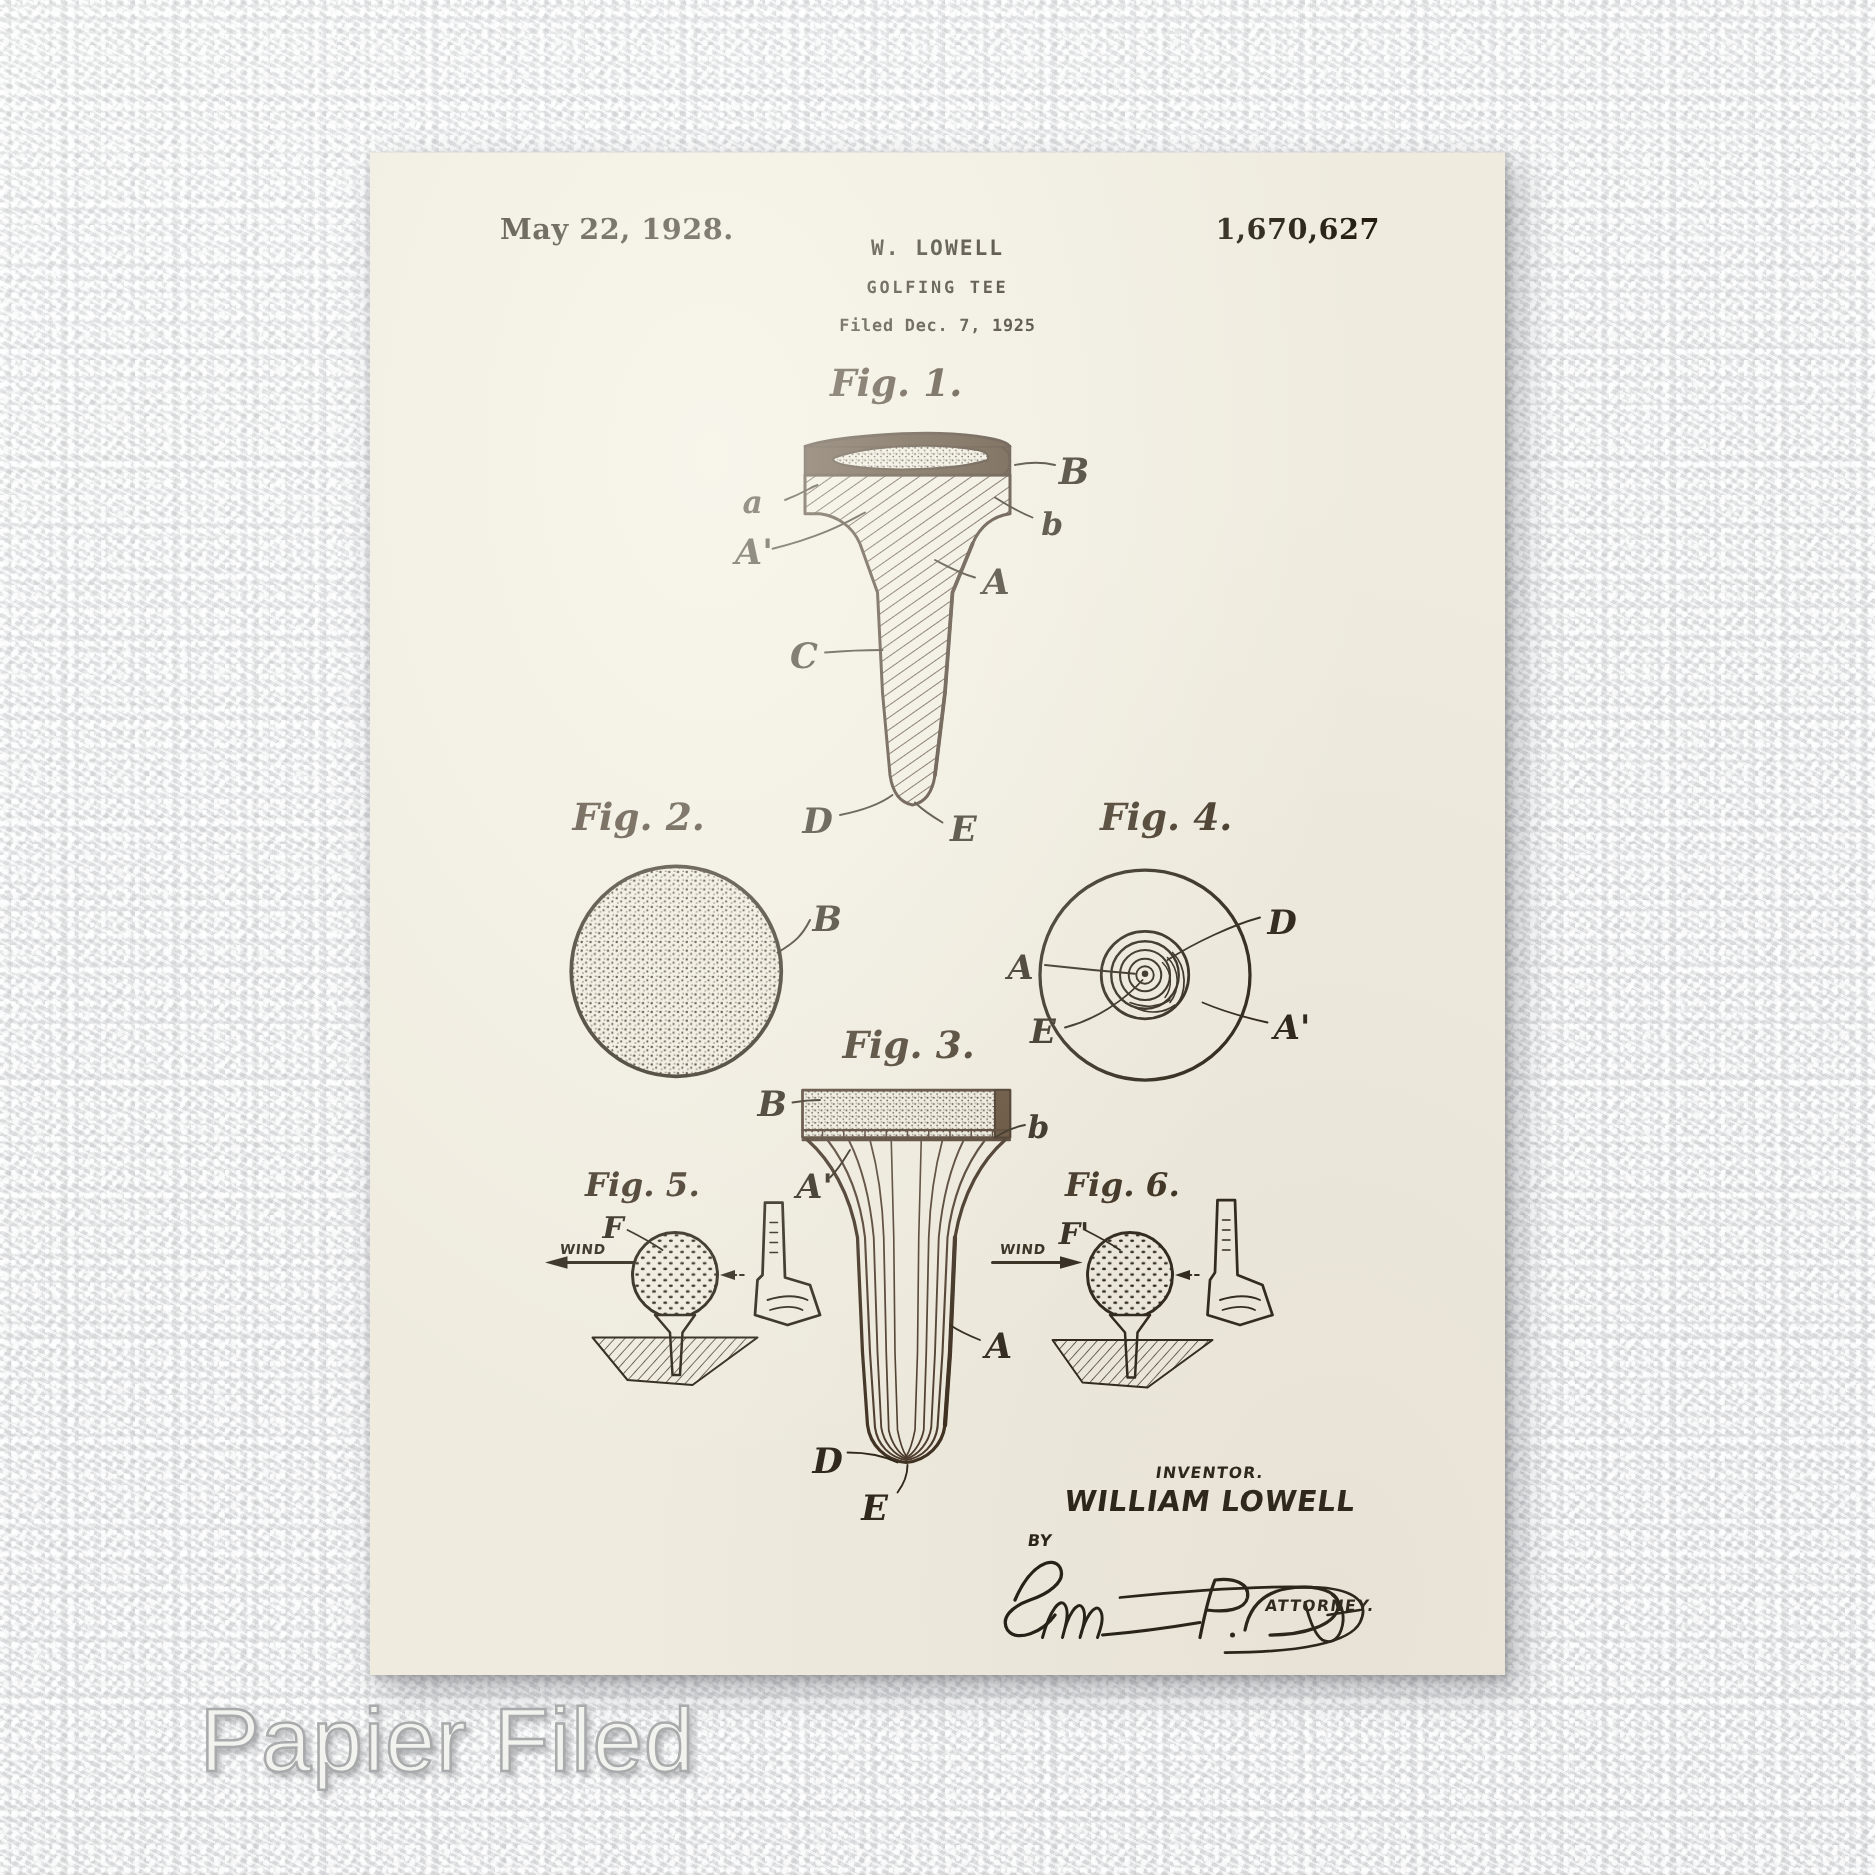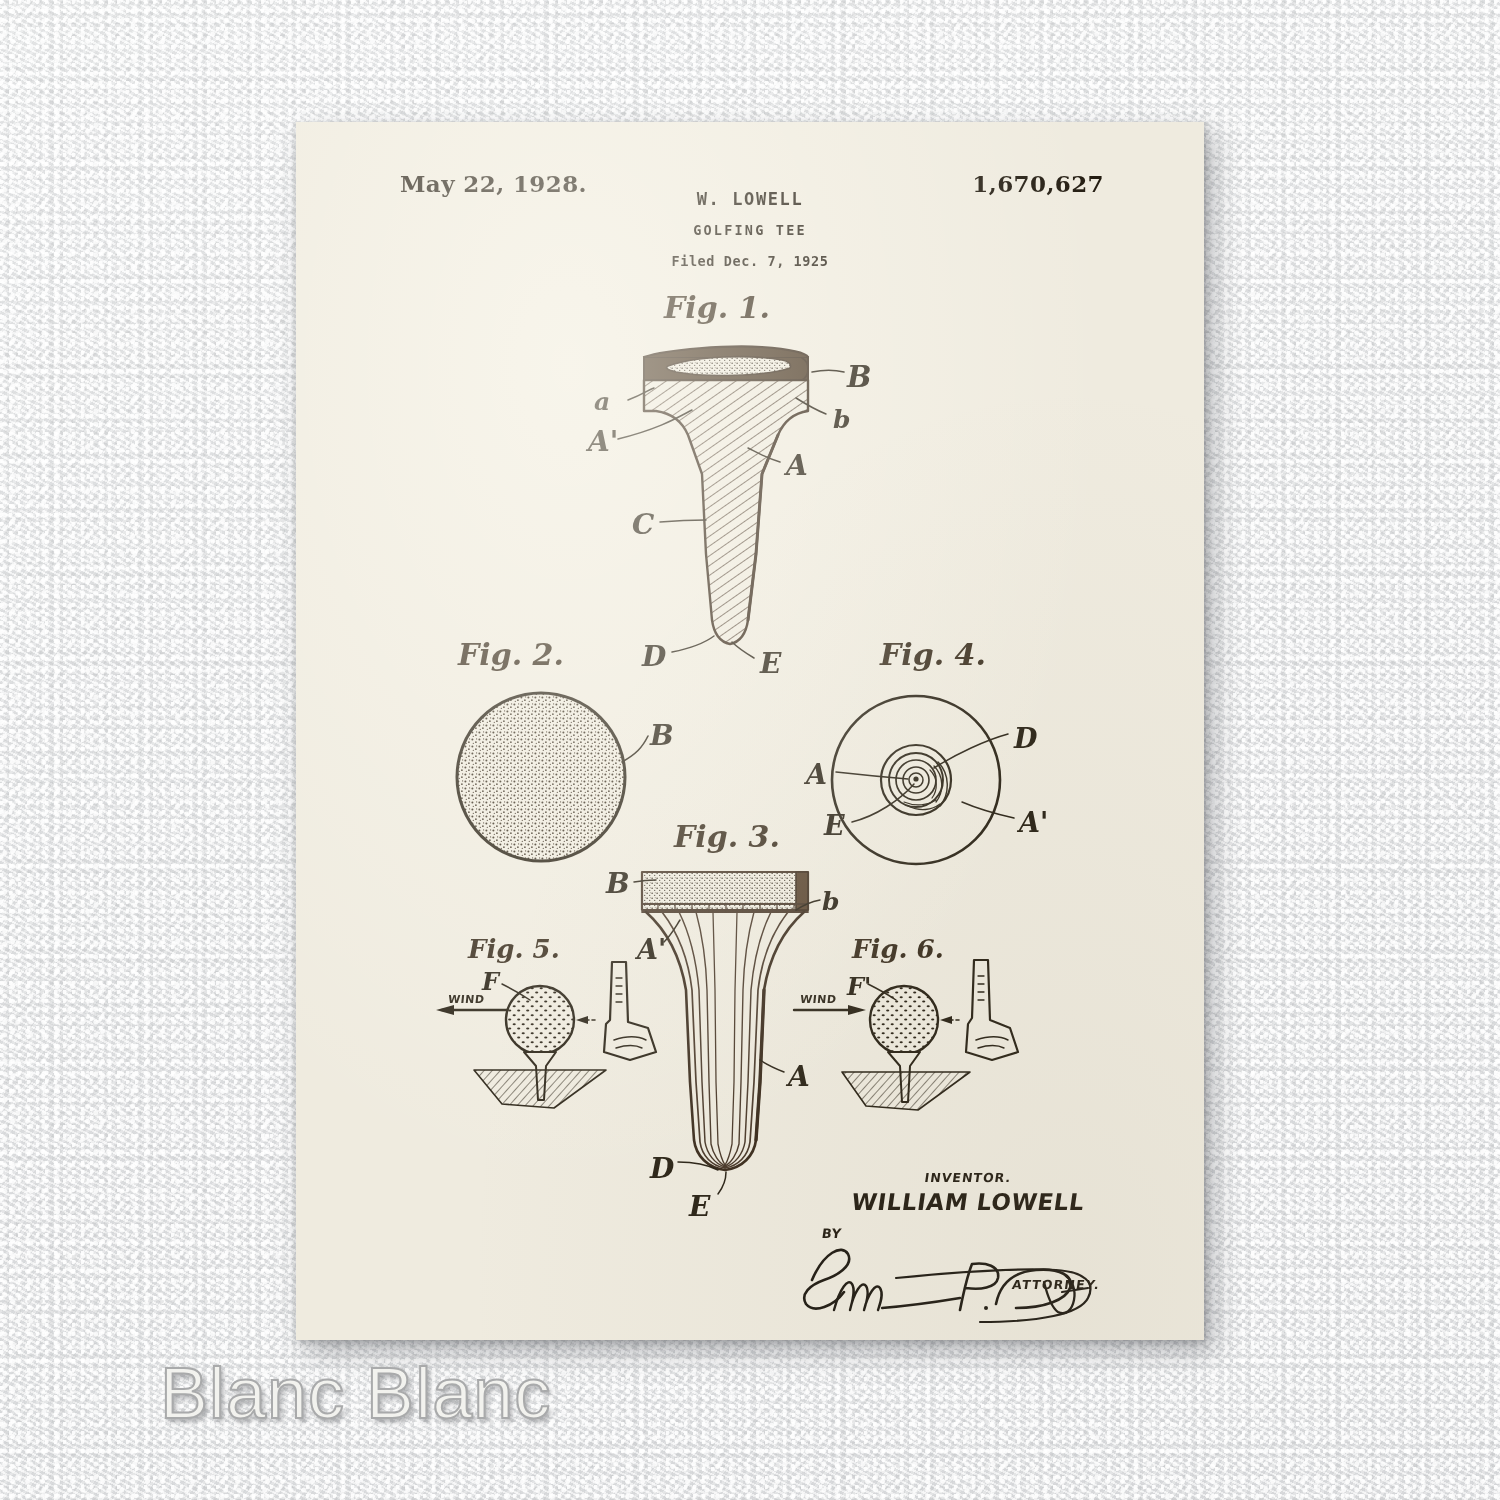--- a/index.html
+++ b/index.html
@@ -383,13 +383,13 @@
 
   <div id="sigblk">
     <div class="sig-inv">INVENTOR.</div>
     <div class="sig-name">WILLIAM LOWELL</div>
     <div class="sig-by">BY</div>
     <div class="sig-att" style="margin-top:62px;">ATTORNEY.</div>
   </div>
 
 </div>
 
-<div id="watermark">Blanc Blanc</div>
+<div id="watermark">Papier Filed</div>
 
 </body></html>

